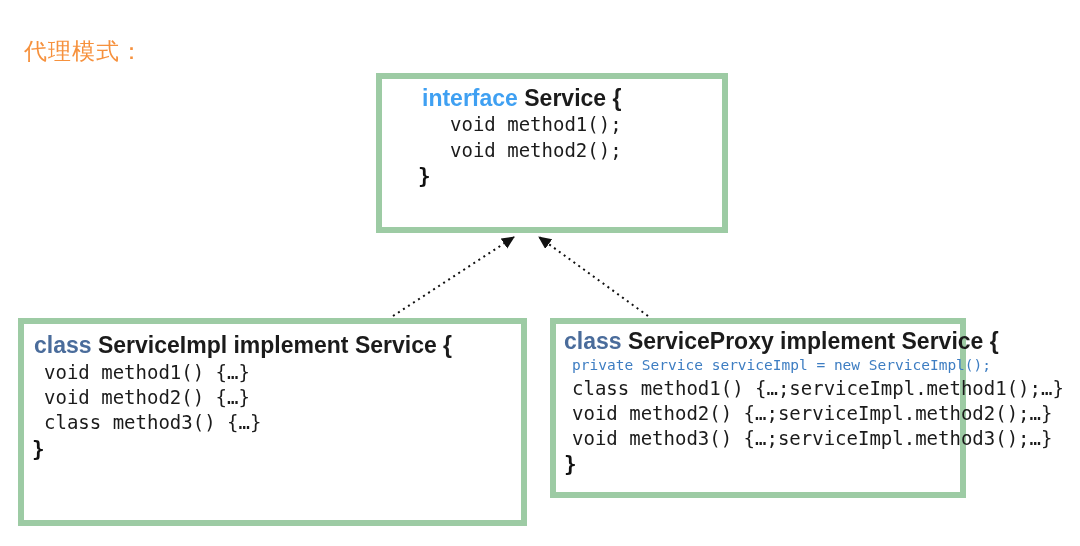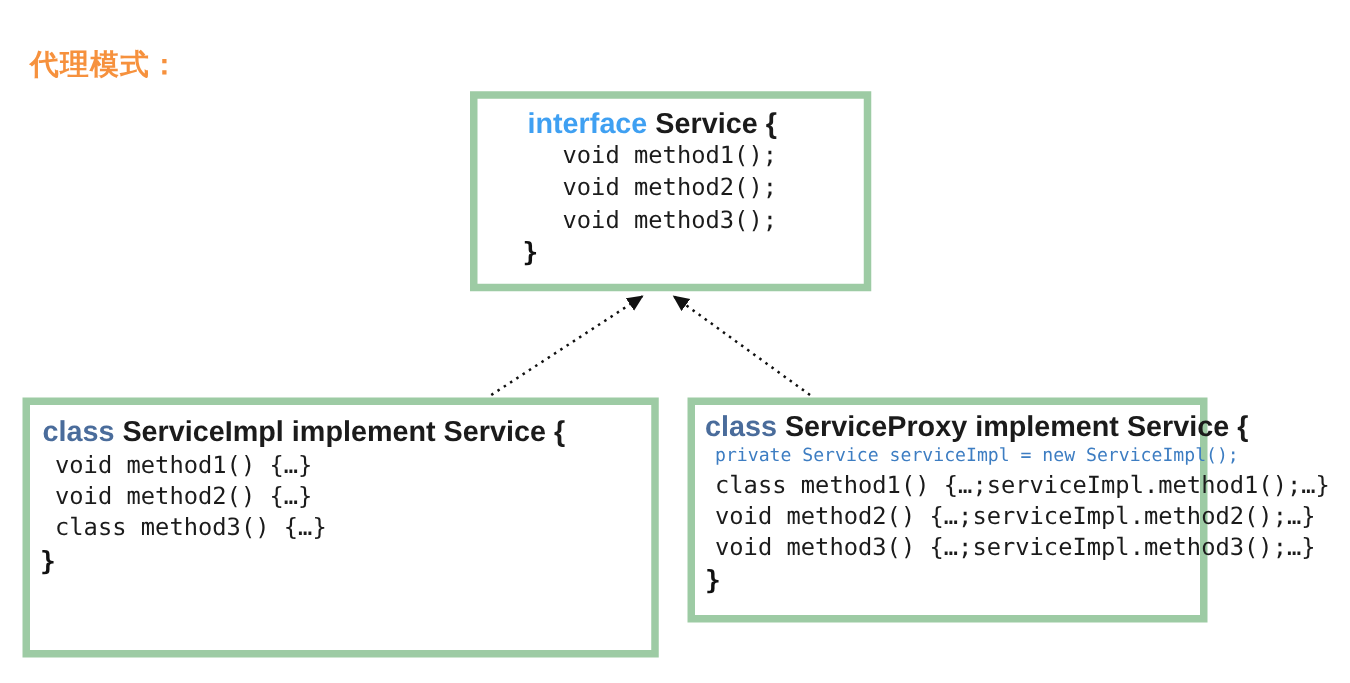--- a/index.html
+++ b/index.html
@@ -8,33 +8,33 @@
     position: relative;
     background: #ffffff;
     font-family: "Liberation Sans", sans-serif;
     overflow: hidden;
   }
 
   .diagram-title {
     position: absolute;
     left: 24px; top: 36px;
     font-size: 23px;
-    font-weight: bold;
+    font-weight: normal;
     color: #F6913D;
     letter-spacing: 1px;
     white-space: nowrap;
   }
 
   .code-box {
     position: absolute;
     box-sizing: border-box;
     background: #ffffff;
     border: 6px solid #9DCBA4;
   }
-  .box-interface { left: 376px; top: 73px;  width: 321px; height: 160px; padding: 6px 8px; }
+  .box-interface { left: 376px; top: 73px;  width: 352px; height: 160px; padding: 6px 8px; }
   .box-impl      { left: 18px;  top: 318px; width: 509px; height: 208px; padding: 6px 8px; }
   .box-proxy     { left: 550px; top: 318px; width: 416px; height: 180px; padding: 4px 8px; }
 
   .box-header {
     font-size: 23px;
     font-weight: bold;
     color: #1B1B1B;
     line-height: 28px;
     white-space: nowrap;
   }
@@ -99,21 +99,20 @@
   <line x1="648" y1="316" x2="539" y2="237" stroke="#111111" stroke-width="2" stroke-dasharray="2 4" marker-end="url(#arrowhead)"></line>
 </svg>
 
 <div class="code-box box-interface">
   <div class="box-header">
     <span class="kw-interface">interface</span>
     <span>Service {</span>
   </div>
   <div class="code-line">void method1();</div>
   <div class="code-line">void method2();</div>
-  <div class="code-line">void method3();</div>
   <div class="closing-brace">}</div>
 </div>
 
 <div class="code-box box-impl">
   <div class="box-header">
     <span class="kw-class">class</span>
     <span>ServiceImpl implement Service {</span>
   </div>
   <div class="code-line">void method1() {…}</div>
   <div class="code-line">void method2() {…}</div>

